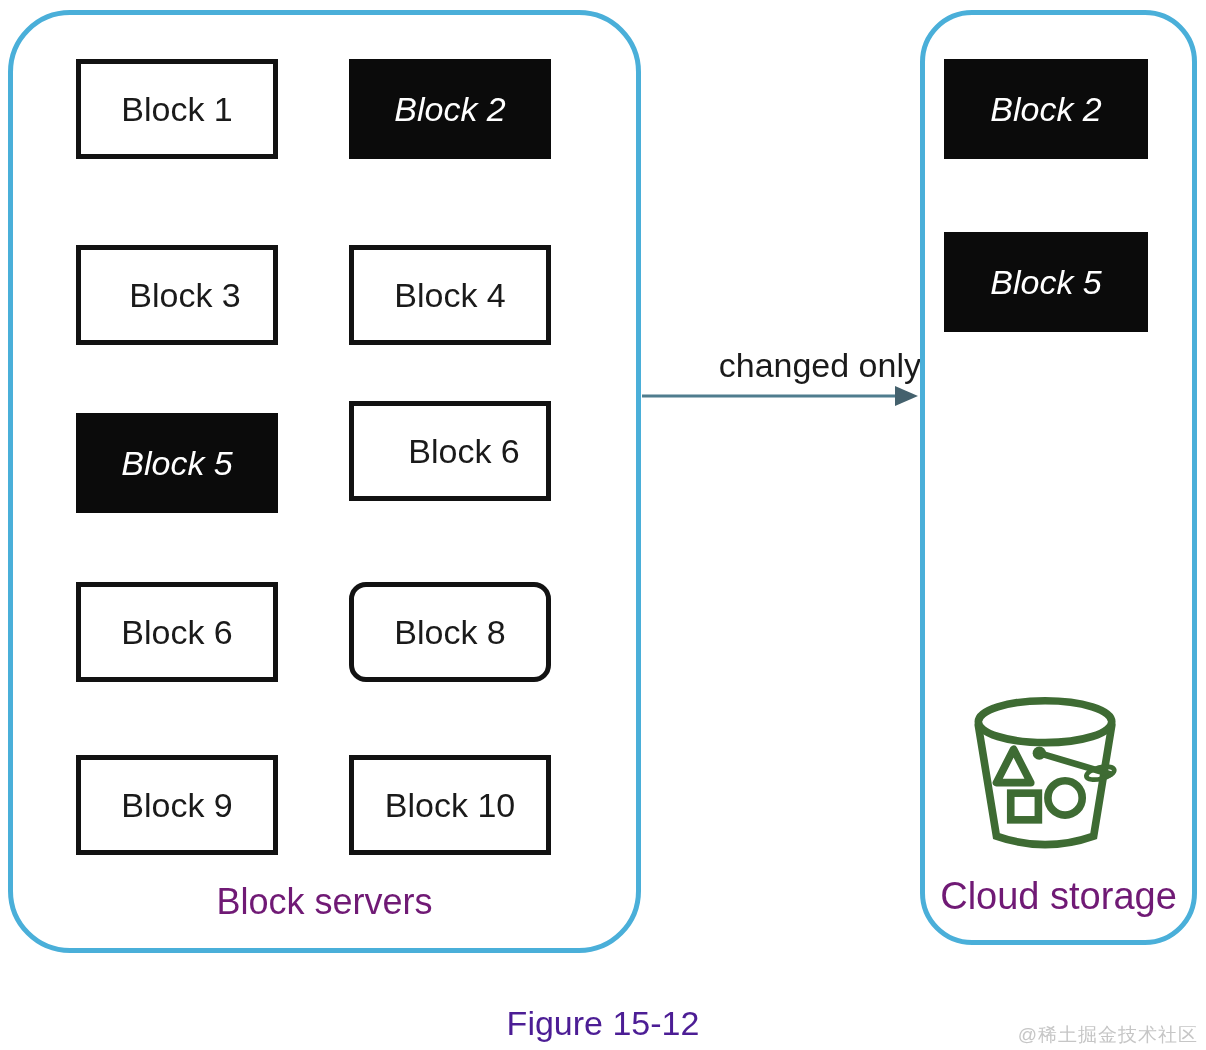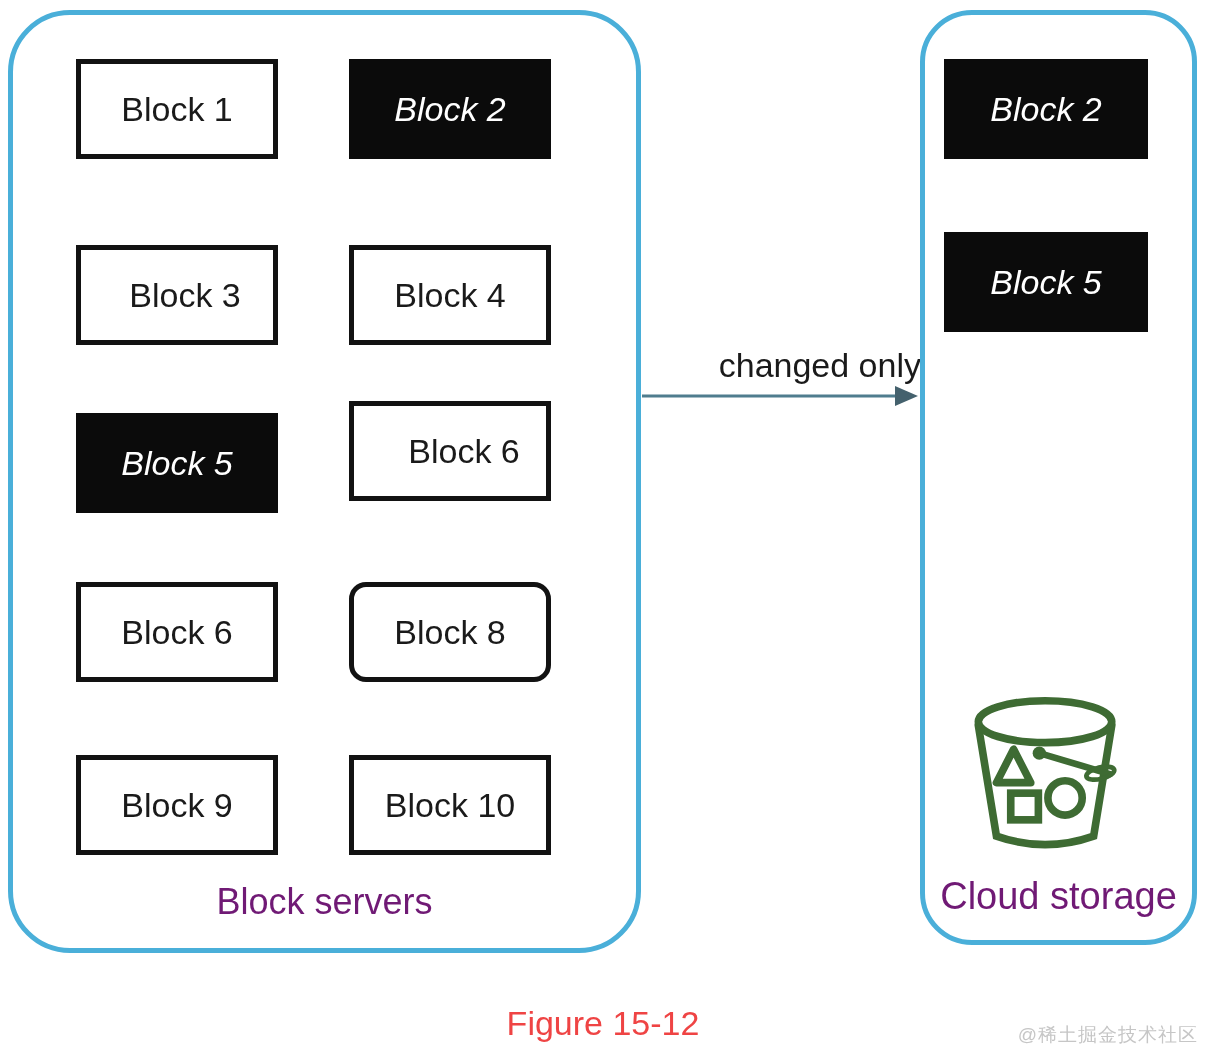--- a/index.html
+++ b/index.html
@@ -82,21 +82,21 @@
   }
   .arrow-svg{
     position:absolute; left:0; top:37px;
   }
   .bucket-wrap{
     position:absolute; left:40px; top:680px; width:162px; height:162px;
     color:var(--bucket-icon);
   }
   .figure-caption{
     position:absolute; left:0; right:0; top:1004px;
-    text-align:center; font-size:34px; color:#ef4444;
+    text-align:center; font-size:34px; color:#4c1d95;
   }
   .watermark{
     position:absolute; right:8px; top:1022px;
     font-size:19px; letter-spacing:1px;
     color:var(--watermark-text);
   }
 </style>
 </head>
 <body>
 

